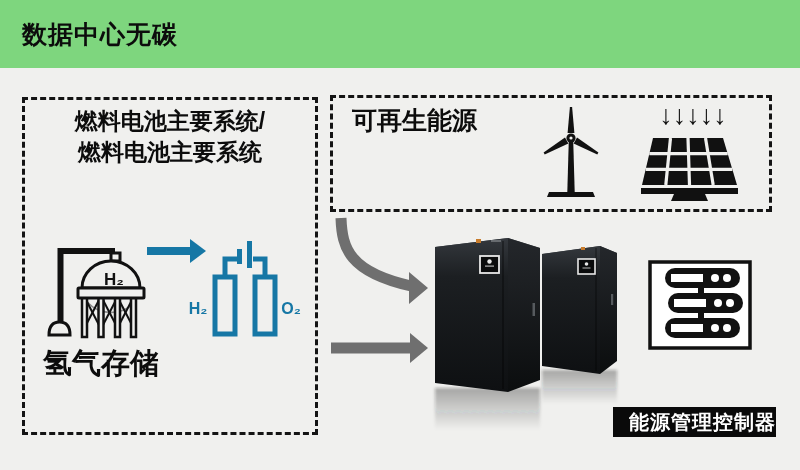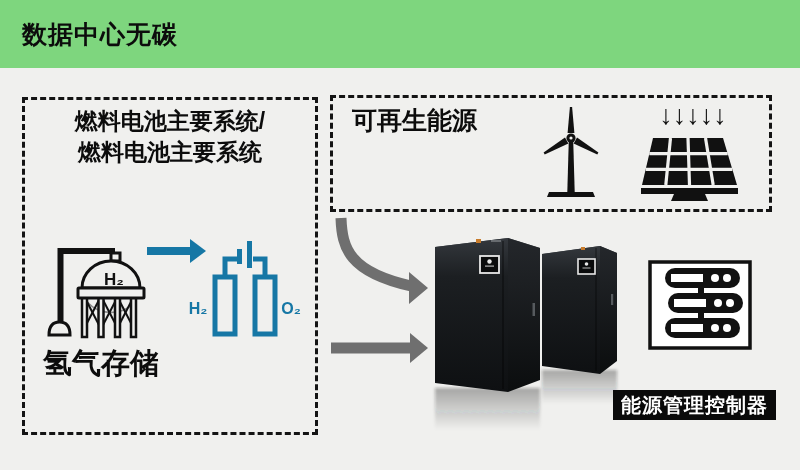--- a/index.html
+++ b/index.html
@@ -17,22 +17,22 @@
   #fuelcell-box{left:22px;top:97px;width:296px;height:338px;}
   #renewable-box{left:330px;top:95px;width:442px;height:117px;}
 
   #fuelcell-title{left:24px;top:106px;width:292px;text-align:center;font-size:23px;font-weight:bold;line-height:31px;color:#0c0c0c;}
   #renewable-title{left:352px;top:104px;font-size:25px;font-weight:bold;color:#0c0c0c;}
 
   #storage-caption{left:41px;top:344px;width:120px;text-align:center;font-size:29px;font-weight:bold;color:#0c0c0c;}
 
   #sunlight-arrows{left:646px;top:100px;width:94px;text-align:center;font-size:27px;font-weight:bold;color:#111;letter-spacing:0px;}
 
-  #controller-label{left:613px;top:390px;width:163px;height:30px;background:#0a0a0a;color:#ffffff;
-      font-size:20px;font-weight:bold;text-align:center;line-height:30px;letter-spacing:1px;}
+  #controller-label{left:613px;top:407px;width:163px;height:30px;background:#0a0a0a;color:#ffffff;
+      font-size:20px;font-weight:bold;text-align:right;line-height:30px;letter-spacing:1px;}
 
   svg{display:block;}
   svg text{font-family:"Liberation Sans","DejaVu Sans",sans-serif;}
 </style>
 </head>
 <body>
 
 <div id="stage">
 
   <div id="header" class="abs">

